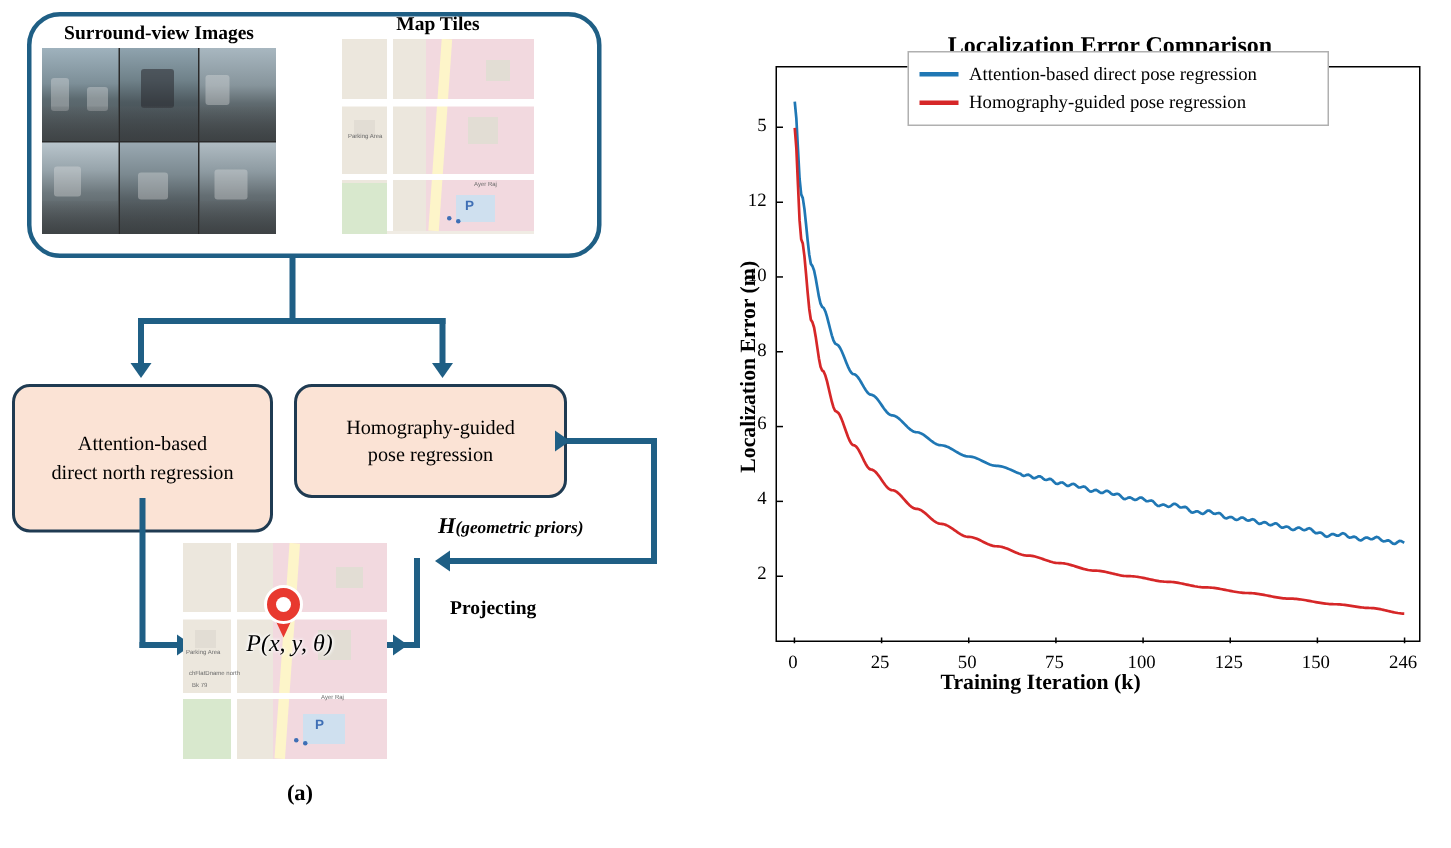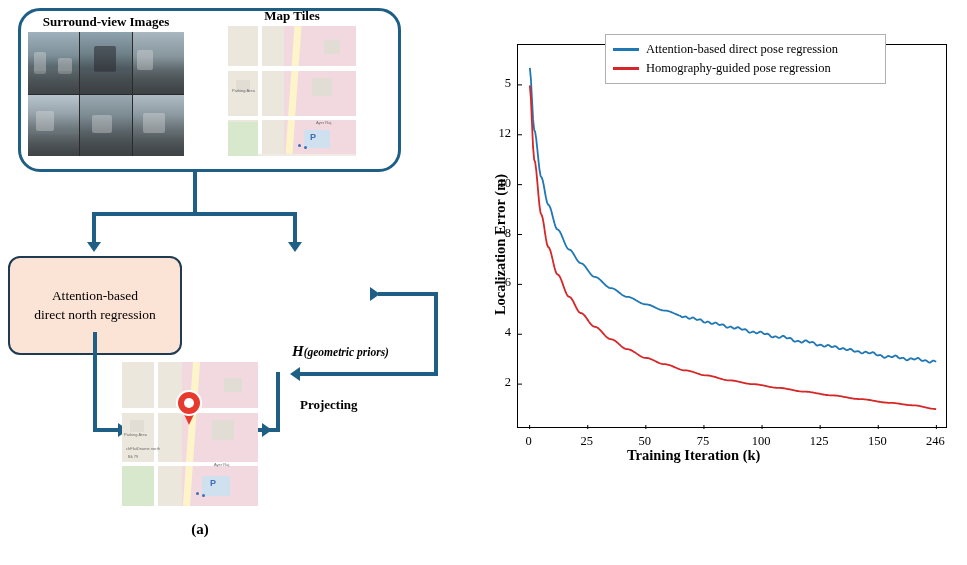--- a/index.html
+++ b/index.html
@@ -435,20 +435,26 @@
     <div class="conn" style="left:92px;top:212px;width:205px;height:4px;"></div>
     <div class="conn" style="left:92px;top:212px;width:4px;height:32px;"></div>
     <div class="conn" style="left:293px;top:212px;width:4px;height:32px;"></div>
     <div class="arrow-down" style="left:87px;top:242px;"></div>
     <div class="arrow-down" style="left:288px;top:242px;"></div>
 
     <div class="method-box" id="box-attention">
       <span>
         <span>Attention-based</span><br>
         <span>direct north regression</span>
+      </span>
+    </div>
+    <div class="method-box" id="box-homography">
+      <span>
+        <span>Homography-guided</span><br>
+        <span>pose regression</span>
       </span>
     </div>
 
     <div class="conn" style="left:378px;top:292px;width:60px;height:4px;"></div>
     <div class="conn" style="left:434px;top:292px;width:4px;height:84px;"></div>
     <div class="conn" style="left:300px;top:372px;width:138px;height:4px;"></div>
     <div class="arrow-left" style="left:290px;top:367px;"></div>
     <div class="arrow-left" style="left:370px;top:287px;transform:rotate(180deg);"></div>
 
     <div class="edge-label" id="label-h">
@@ -482,26 +488,28 @@
       <div class="map-p" style="left:88px;top:116px;">P</div>
       <div class="map-dot" style="left:74px;top:130px;"></div>
       <div class="map-dot" style="left:80px;top:132px;"></div>
       <div class="pin">
         <div class="pin-tail"></div>
         <div class="pin-head"></div>
         <div class="pin-dot"></div>
       </div>
     </div>
 
+    <div class="pose-label">P(x, y, θ)</div>
 
     <div class="panel-caption" id="caption-a">(a)</div>
   </div>
 
   <div id="panel-b">
 
+    <div id="chart-title">Localization Error Comparison</div>
 
     <div id="plot-frame">
       <svg id="plot-svg" width="430" height="384" viewBox="0 0 430 384">
         <g id="series-paths">
             <path d="M11.83 22.79 L12.90 33.99 L13.97 54.19 L15.05 74.15 L16.13 84.60 L17.20 87.08 L18.28 94.28 L19.35 104.34 L20.43 115.19 L21.50 124.75 L22.58 130.93 L23.65 132.42 L24.73 135.35 L25.80 140.51 L26.88 146.73 L27.95 152.78 L29.03 157.46 L30.10 159.56 L31.17 160.33 L32.25 162.64 L33.33 166.08 L34.40 170.19 L35.48 174.49 L36.55 178.53 L37.63 181.85 L38.70 183.98 L39.77 184.55 L40.85 185.25 L41.93 186.74 L43.00 188.83 L44.07 191.33 L45.15 194.04 L46.23 196.79 L47.30 199.38 L48.38 201.63 L49.45 203.33 L50.52 204.31 L51.60 204.53 L52.67 205.13 L53.75 206.24 L54.83 207.74 L55.90 209.49 L56.98 211.38 L58.05 213.26 L59.13 215.00 L60.20 216.48 L61.27 217.57 L62.35 218.13 L63.42 218.27 L64.50 218.77 L65.58 219.64 L66.65 220.79 L67.72 222.16 L68.80 223.68 L69.88 225.25 L70.95 226.82 L72.03 228.30 L73.10 229.62 L74.17 230.71 L75.25 231.48 L76.33 231.87 L77.40 231.96 L78.47 232.27 L79.55 232.81 L80.63 233.54 L81.70 234.42 L82.78 235.42 L83.85 236.49 L84.92 237.60 L86.00 238.70 L87.08 239.76 L88.15 240.74 L89.22 241.60 L90.30 242.31 L91.38 242.81 L92.45 243.08 L93.52 243.15 L94.60 243.36 L95.67 243.76 L96.75 244.31 L97.82 244.98 L98.90 245.75 L99.98 246.57 L101.05 247.43 L102.13 248.29 L103.20 249.13 L104.27 249.90 L105.35 250.58 L106.42 251.15 L107.50 251.57 L108.58 251.80 L109.65 251.85 L110.73 251.98 L111.80 252.23 L112.88 252.59 L113.95 253.04 L115.03 253.56 L116.10 254.15 L117.18 254.77 L118.25 255.41 L119.33 256.06 L120.40 256.69 L121.47 257.30 L122.55 257.85 L123.62 258.35 L124.70 258.76 L125.77 259.07 L126.85 259.26 L127.92 259.33 L129.00 259.39 L130.07 259.57 L131.15 259.85 L132.22 260.20 L133.30 260.62 L134.38 261.09 L135.45 261.60 L136.53 262.14 L137.60 262.68 L138.68 263.21 L139.75 263.72 L140.83 264.20 L141.90 264.63 L142.97 264.99 L144.05 265.28 L145.13 265.47 L146.20 265.56 L147.28 265.59 L148.35 265.71 L149.42 265.90 L150.50 266.17 L151.57 266.50 L152.65 266.88 L153.73 267.30 L154.80 267.75 L155.88 268.22 L156.95 268.70 L158.03 269.18 L159.10 269.65 L160.17 270.09 L161.25 270.51 L162.33 270.89 L163.40 271.87 L164.47 272.26 L165.55 271.99 L166.63 271.56 L167.70 271.48 L168.77 272.06 L169.85 273.00 L170.93 273.70 L172.00 273.74 L173.08 273.20 L174.15 272.59 L175.22 272.49 L176.30 273.08 L177.38 274.05 L178.45 274.81 L179.53 274.98 L180.60 274.62 L181.67 274.27 L182.75 274.45 L183.82 275.33 L184.90 276.53 L185.97 277.44 L187.05 277.65 L188.13 277.21 L189.20 276.67 L190.28 276.65 L191.35 277.29 L192.43 278.23 L193.50 278.89 L194.58 278.86 L195.65 278.27 L196.72 277.66 L197.80 277.57 L198.88 278.18 L199.95 279.14 L201.03 279.87 L202.10 280.00 L203.17 279.63 L204.25 279.31 L205.32 279.54 L206.40 280.45 L207.48 281.66 L208.55 282.55 L209.63 282.71 L210.70 282.26 L211.78 281.69 L212.85 281.63 L213.92 282.22 L215.00 283.09 L216.07 283.64 L217.15 283.53 L218.22 282.88 L219.30 282.26 L220.37 282.21 L221.45 282.86 L222.52 283.86 L223.60 284.60 L224.67 284.75 L225.75 284.42 L226.82 284.17 L227.90 284.49 L228.97 285.47 L230.05 286.71 L231.13 287.59 L232.20 287.72 L233.28 287.25 L234.35 286.70 L235.42 286.60 L236.50 287.12 L237.57 287.89 L238.65 288.33 L239.72 288.09 L240.80 287.36 L241.88 286.71 L242.95 286.66 L244.03 287.33 L245.10 288.32 L246.18 289.04 L247.25 289.16 L248.33 288.85 L249.40 288.64 L250.47 289.03 L251.55 290.07 L252.63 291.34 L253.70 292.22 L254.78 292.35 L255.85 291.91 L256.93 291.44 L258.00 291.44 L259.07 291.97 L260.15 292.64 L261.23 292.88 L262.30 292.48 L263.38 291.64 L264.45 290.93 L265.53 290.88 L266.60 291.55 L267.68 292.53 L268.75 293.23 L269.82 293.33 L270.90 293.03 L271.97 292.87 L273.05 293.33 L274.13 294.42 L275.20 295.71 L276.27 296.57 L277.35 296.69 L278.43 296.27 L279.50 295.85 L280.57 295.94 L281.65 296.57 L282.72 297.31 L283.80 297.61 L284.88 297.17 L285.95 296.24 L287.02 295.45 L288.10 295.35 L289.18 295.98 L290.25 296.89 L291.32 297.50 L292.40 297.52 L293.48 297.16 L294.55 296.97 L295.63 297.41 L296.70 298.48 L297.78 299.70 L298.85 300.48 L299.93 300.52 L301.00 300.05 L302.07 299.65 L303.15 299.78 L304.23 300.48 L305.30 301.29 L306.38 301.66 L307.45 301.34 L308.53 300.59 L309.60 300.00 L310.67 300.05 L311.75 300.74 L312.82 301.61 L313.90 302.09 L314.98 301.94 L316.05 301.44 L317.13 301.15 L318.20 301.51 L319.28 302.48 L320.35 303.58 L321.43 304.21 L322.50 304.12 L323.57 303.56 L324.65 303.12 L325.72 303.26 L326.80 303.98 L327.88 304.81 L328.95 305.20 L330.02 304.93 L331.10 304.28 L332.18 303.86 L333.25 304.12 L334.33 305.02 L335.40 306.09 L336.47 306.73 L337.55 306.71 L338.63 306.28 L339.70 306.01 L340.77 306.30 L341.85 307.12 L342.93 307.99 L344.00 308.38 L345.07 308.06 L346.15 307.31 L347.22 306.74 L348.30 306.78 L349.38 307.41 L350.45 308.16 L351.53 308.46 L352.60 308.14 L353.68 307.51 L354.75 307.15 L355.82 307.51 L356.90 308.51 L357.98 309.66 L359.05 310.37 L360.13 310.43 L361.20 310.12 L362.28 310.00 L363.35 310.48 L364.42 311.47 L365.50 312.45 L366.57 312.86 L367.65 312.50 L368.73 311.71 L369.80 311.07 L370.88 311.01 L371.95 311.48 L373.03 312.03 L374.10 312.14 L375.18 311.66 L376.25 310.90 L377.32 310.48 L378.40 310.79 L379.47 311.74 L380.55 312.80 L381.63 313.40 L382.70 313.34 L383.77 312.94 L384.85 312.77 L385.93 313.19 L387.00 314.11 L388.08 315.00 L389.15 315.30 L390.22 314.85 L391.30 314.00 L392.38 313.37 L393.45 313.35 L394.52 313.86 L395.60 314.41 L396.68 314.50 L397.75 314.01 L398.82 313.29 L399.90 312.93 L400.97 313.32 L402.05 314.31 L403.13 315.38 L404.20 315.94 L405.28 315.85 L406.35 315.42 L407.43 315.24 L408.50 315.67 L409.57 316.56 L410.65 317.39 L411.73 317.61 L412.80 317.11 L413.88 316.25 L414.95 315.64 L416.03 315.68 L417.10 316.25 L418.17 316.82" fill="none" stroke="#1f77b4" stroke-width="1.8" stroke-linejoin="round"></path>
             <path d="M11.83 40.31 L12.90 53.76 L13.97 78.00 L15.05 101.94 L16.13 114.49 L17.20 117.37 L18.28 125.70 L19.35 137.35 L20.43 149.92 L21.50 160.99 L22.58 168.14 L23.65 169.88 L24.73 173.33 L25.80 179.44 L26.88 186.78 L27.95 193.93 L29.03 199.46 L30.10 201.95 L31.17 202.79 L32.25 205.34 L33.33 209.12 L34.40 213.64 L35.48 218.37 L36.55 222.82 L37.63 226.47 L38.70 228.81 L39.77 229.44 L40.85 230.22 L41.93 231.90 L43.00 234.25 L44.07 237.06 L45.15 240.12 L46.23 243.21 L47.30 246.13 L48.38 248.65 L49.45 250.57 L50.52 251.67 L51.60 251.92 L52.67 252.62 L53.75 253.94 L54.83 255.71 L55.90 257.78 L56.98 260.01 L58.05 262.23 L59.13 264.29 L60.20 266.04 L61.27 267.33 L62.35 267.99 L63.42 268.14 L64.50 268.64 L65.58 269.51 L66.65 270.66 L67.72 272.03 L68.80 273.55 L69.88 275.12 L70.95 276.69 L72.03 278.17 L73.10 279.49 L74.17 280.58 L75.25 281.35 L76.33 281.74 L77.40 281.83 L78.47 282.18 L79.55 282.78 L80.63 283.59 L81.70 284.57 L82.78 285.68 L83.85 286.87 L84.92 288.10 L86.00 289.33 L87.08 290.51 L88.15 291.60 L89.22 292.55 L90.30 293.33 L91.38 293.90 L92.45 294.20 L93.52 294.27 L94.60 294.51 L95.67 294.97 L96.75 295.60 L97.82 296.37 L98.90 297.24 L99.98 298.19 L101.05 299.17 L102.13 300.15 L103.20 301.10 L104.27 301.99 L105.35 302.77 L106.42 303.41 L107.50 303.89 L108.58 304.16 L109.65 304.22 L110.73 304.37 L111.80 304.66 L112.88 305.08 L113.95 305.60 L115.03 306.21 L116.10 306.89 L117.18 307.62 L118.25 308.37 L119.33 309.12 L120.40 309.86 L121.47 310.57 L122.55 311.22 L123.62 311.79 L124.70 312.27 L125.77 312.64 L126.85 312.86 L127.92 312.94 L129.00 313.01 L130.07 313.18 L131.15 313.46 L132.22 313.81 L133.30 314.23 L134.38 314.70 L135.45 315.21 L136.53 315.75 L137.60 316.29 L138.68 316.82 L139.75 317.33 L140.83 317.81 L141.90 318.24 L142.97 318.60 L144.05 318.89 L145.13 319.08 L146.20 319.17 L147.28 319.20 L148.35 319.32 L149.42 319.52 L150.50 319.78 L151.57 320.11 L152.65 320.49 L153.73 320.91 L154.80 321.36 L155.88 321.83 L156.95 322.31 L158.03 322.79 L159.10 323.26 L160.17 323.71 L161.25 324.12 L162.33 324.50 L163.40 324.82 L164.47 325.08 L165.55 325.27 L166.63 325.38 L167.70 325.41 L168.77 325.47 L169.85 325.60 L170.93 325.79 L172.00 326.03 L173.08 326.32 L174.15 326.64 L175.22 326.99 L176.30 327.36 L177.38 327.74 L178.45 328.12 L179.53 328.50 L180.60 328.87 L181.67 329.22 L182.75 329.53 L183.82 329.81 L184.90 330.04 L185.97 330.22 L187.05 330.34 L188.13 330.39 L189.20 330.41 L190.28 330.49 L191.35 330.63 L192.43 330.81 L193.50 331.03 L194.58 331.29 L195.65 331.58 L196.72 331.89 L197.80 332.22 L198.88 332.56 L199.95 332.90 L201.03 333.25 L202.10 333.59 L203.17 333.91 L204.25 334.22 L205.32 334.50 L206.40 334.76 L207.48 334.98 L208.55 335.15 L209.63 335.28 L210.70 335.36 L211.78 335.38 L212.85 335.41 L213.92 335.49 L215.00 335.60 L216.07 335.75 L217.15 335.93 L218.22 336.13 L219.30 336.35 L220.37 336.59 L221.45 336.84 L222.52 337.10 L223.60 337.36 L224.67 337.62 L225.75 337.87 L226.82 338.11 L227.90 338.33 L228.97 338.54 L230.05 338.72 L231.13 338.87 L232.20 338.99 L233.28 339.07 L234.35 339.11 L235.42 339.12 L236.50 339.17 L237.57 339.24 L238.65 339.35 L239.72 339.49 L240.80 339.64 L241.88 339.83 L242.95 340.02 L244.03 340.24 L245.10 340.46 L246.18 340.69 L247.25 340.92 L248.33 341.16 L249.40 341.39 L250.47 341.62 L251.55 341.84 L252.63 342.04 L253.70 342.23 L254.78 342.41 L255.85 342.55 L256.93 342.68 L258.00 342.77 L259.07 342.83 L260.15 342.86 L261.23 342.87 L262.30 342.92 L263.38 343.00 L264.45 343.12 L265.53 343.26 L266.60 343.42 L267.68 343.61 L268.75 343.81 L269.82 344.02 L270.90 344.25 L271.97 344.48 L273.05 344.71 L274.13 344.95 L275.20 345.18 L276.27 345.41 L277.35 345.62 L278.43 345.83 L279.50 346.01 L280.57 346.18 L281.65 346.32 L282.72 346.44 L283.80 346.53 L284.88 346.58 L285.95 346.60 L287.02 346.62 L288.10 346.66 L289.18 346.74 L290.25 346.84 L291.32 346.97 L292.40 347.11 L293.48 347.28 L294.55 347.45 L295.63 347.65 L296.70 347.85 L297.78 348.06 L298.85 348.27 L299.93 348.49 L301.00 348.70 L302.07 348.91 L303.15 349.12 L304.23 349.32 L305.30 349.51 L306.38 349.69 L307.45 349.85 L308.53 349.99 L309.60 350.11 L310.67 350.21 L311.75 350.28 L312.82 350.32 L313.90 350.34 L314.98 350.36 L316.05 350.41 L317.13 350.49 L318.20 350.59 L319.28 350.72 L320.35 350.86 L321.43 351.03 L322.50 351.21 L323.57 351.40 L324.65 351.60 L325.72 351.81 L326.80 352.02 L327.88 352.24 L328.95 352.45 L330.02 352.67 L331.10 352.87 L332.18 353.07 L333.25 353.26 L334.33 353.44 L335.40 353.60 L336.47 353.74 L337.55 353.86 L338.63 353.95 L339.70 354.02 L340.77 354.07 L341.85 354.08 L342.93 354.10 L344.00 354.14 L345.07 354.21 L346.15 354.30 L347.22 354.41 L348.30 354.54 L349.38 354.68 L350.45 354.84 L351.53 355.01 L352.60 355.19 L353.68 355.38 L354.75 355.57 L355.82 355.77 L356.90 355.97 L357.98 356.17 L359.05 356.37 L360.13 356.56 L361.20 356.74 L362.28 356.92 L363.35 357.09 L364.42 357.25 L365.50 357.39 L366.57 357.51 L367.65 357.62 L368.73 357.70 L369.80 357.77 L370.88 357.81 L371.95 357.82 L373.03 357.84 L374.10 357.88 L375.18 357.95 L376.25 358.05 L377.32 358.16 L378.40 358.30 L379.47 358.44 L380.55 358.60 L381.63 358.76 L382.70 358.93 L383.77 359.11 L384.85 359.28 L385.93 359.45 L387.00 359.61 L388.08 359.76 L389.15 359.90 L390.22 360.02 L391.30 360.13 L392.38 360.21 L393.45 360.27 L394.52 360.31 L395.60 360.32 L396.68 360.36 L397.75 360.44 L398.82 360.56 L399.90 360.72 L400.97 360.90 L402.05 361.11 L403.13 361.33 L404.20 361.57 L405.28 361.83 L406.35 362.08 L407.43 362.34 L408.50 362.60 L409.57 362.85 L410.65 363.09 L411.73 363.31 L412.80 363.51 L413.88 363.69 L414.95 363.83 L416.03 363.94 L417.10 364.02 L418.17 364.05" fill="none" stroke="#d62728" stroke-width="1.8" stroke-linejoin="round"></path>
           </g>
         <g id="ticks-marks">
             <line x1="11.621621621621623" x2="11.621621621621623" y1="384" y2="380" stroke="#000" stroke-width="1"></line>
             <line x1="69.72972972972974" x2="69.72972972972974" y1="384" y2="380" stroke="#000" stroke-width="1"></line>

